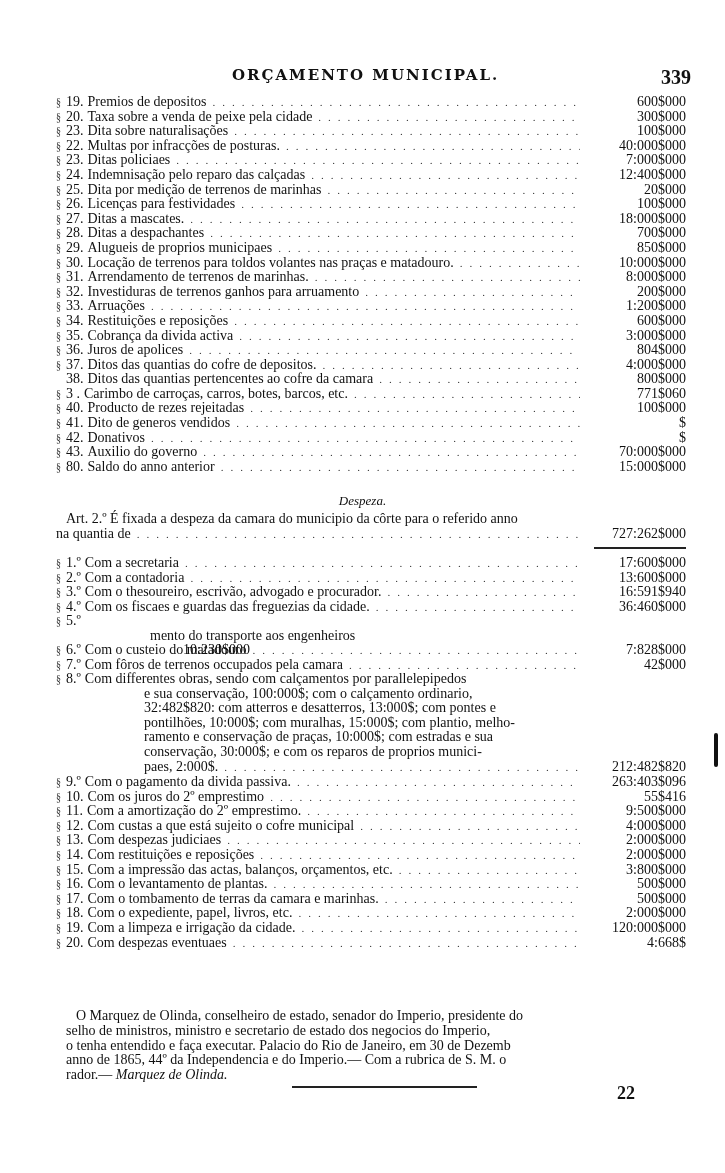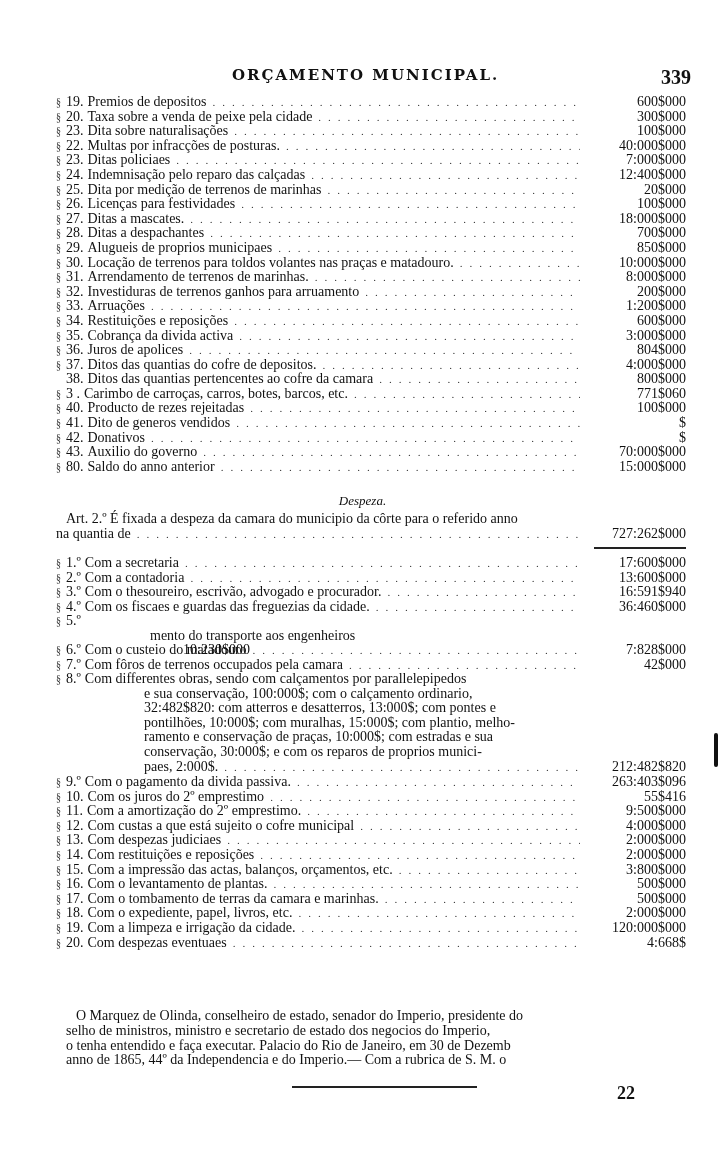--- a/index.html
+++ b/index.html
@@ -430,19 +430,20 @@
         <span class="amount">4:668$</span>
       </div>
     </div>
 
 
   <div class="para" id="closing" style="left:66px; top:1009px; width:660px;">
       <div style="white-space: nowrap; padding-left: 10px;">O Marquez de Olinda, conselheiro de estado, senador do Imperio, presidente do</div>
       <div style="white-space: nowrap;">selho de ministros, ministro e secretario de estado dos negocios do Imperio,</div>
       <div style="white-space: nowrap;">o tenha entendido e faça executar. Palacio do Rio de Janeiro, em 30 de Dezemb</div>
       <div style="white-space: nowrap;">anno de 1865, 44º da Independencia e do Imperio.— Com a rubrica de S. M. o</div>
+      <div><span>rador.— </span><span class="sig">Marquez de Olinda.</span></div>
     </div>
 
   <div class="rule" style="left:292px; top:1086px; width:185px; height:1.5px;"></div>
   <div class="footer-no">22</div>
 
   <div class="edge-mark"></div>
 </div>
 
 </body></html>

